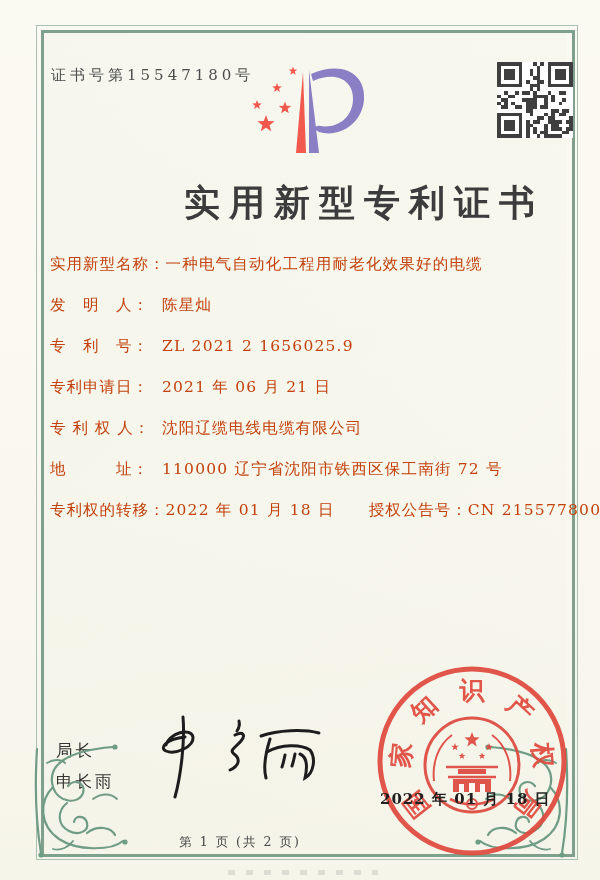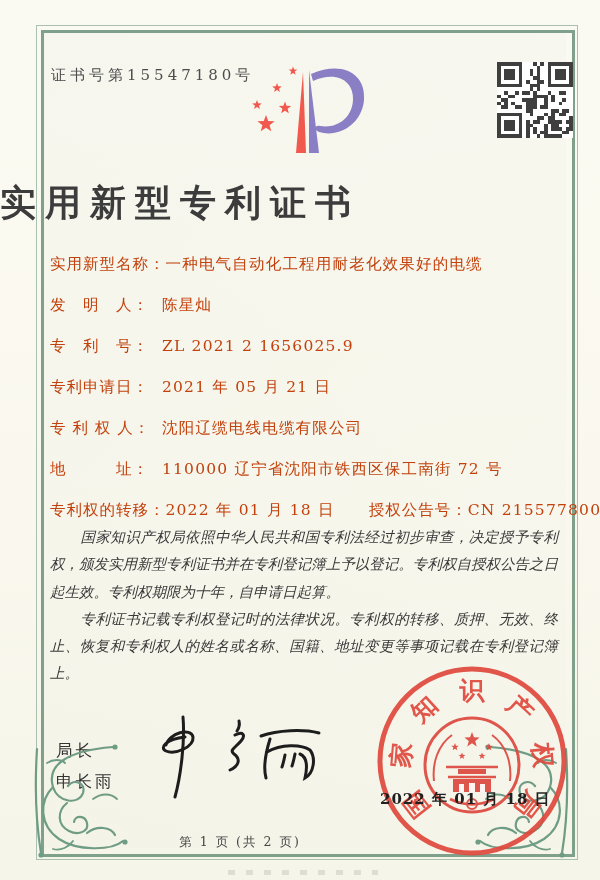--- a/index.html
+++ b/index.html
@@ -14,21 +14,21 @@
   .frame-inner{position:absolute;left:41px;top:30px;width:528px;height:821px;
                border:3px solid #7fa18c;}
   .paper-tint{position:absolute;left:44px;top:33px;width:522px;height:815px;
               background:linear-gradient(135deg,rgba(150,180,160,.05),rgba(150,180,160,.015));}
 
   
   .cert-no{position:absolute;left:51px;top:66px;font-size:15px;color:#4c4c4c;
            letter-spacing:4px;}
   .logo{position:absolute;left:240px;top:58px;width:135px;height:108px;}
   .qr{position:absolute;left:497px;top:62px;width:76px;height:76px;}
-  .title{position:absolute;left:0;top:179px;width:544px;text-align:left;
+  .title{position:absolute;left:0;top:179px;width:544px;text-align:right;
          font-size:36px;font-weight:700;letter-spacing:9px;color:#3c3c3c;}
 
   
   .fields{position:absolute;left:50px;top:253px;right:26px;font-size:15.5px;
           color:#c2410c;}
   .frow{margin-bottom:19px;line-height:22px;letter-spacing:1px;white-space:nowrap;}
   .flabel{display:inline-block;min-width:112px;}
   .fvalue{letter-spacing:1.2px;}
   .grant-gap{display:inline-block;width:34px;}
 
@@ -215,37 +215,33 @@
     <div class="frow">
       <span class="flabel">实用新型名称：</span><span class="fvalue">一种电气自动化工程用耐老化效果好的电缆</span>
     </div>
     <div class="frow">
       <span class="flabel">发　明　人：</span><span class="fvalue">陈星灿</span>
     </div>
     <div class="frow">
       <span class="flabel">专　利　号：</span><span class="fvalue">ZL 2021 2 1656025.9</span>
     </div>
     <div class="frow">
-      <span class="flabel">专利申请日：</span><span class="fvalue">2021 年 05 月 21 日</span>
+      <span class="flabel">专利申请日：</span><span class="fvalue">2021 年 06 月 21 日</span>
     </div>
     <div class="frow">
       <span class="flabel">专 利 权 人：</span><span class="fvalue">沈阳辽缆电线电缆有限公司</span>
     </div>
     <div class="frow">
       <span class="flabel">地　　　址：</span><span class="fvalue">110000  辽宁省沈阳市铁西区保工南街 72 号</span>
     </div>
     <div class="frow">
       <span>专利权的转移：</span><span class="fvalue">2022 年 01 月 18 日</span><span class="grant-gap"></span><span>授权公告号：</span><span class="fvalue">CN 215577800 U</span>
     </div>
   </div>
 
-  <div class="paras">
-    <p>国家知识产权局依照中华人民共和国专利法经过初步审查，决定授予专利权，颁发实用新型专利证书并在专利登记簿上予以登记。专利权自授权公告之日起生效。专利权期限为十年，自申请日起算。</p>
-    <p>专利证书记载专利权登记时的法律状况。专利权的转移、质押、无效、终止、恢复和专利权人的姓名或名称、国籍、地址变更等事项记载在专利登记簿上。</p>
-  </div>
 
   <div class="signer">
     <div>局长</div>
     <div>申长雨</div>
   </div>
 
   <svg class="sig-svg" viewBox="0 0 212 106" fill="none" stroke="#1d1d1d" stroke-width="3" stroke-linecap="round">
     <path d="M33,42 C36,30 58,24 60,34 C61,44 42,52 33,48 C26,45 33,36 52,34"></path>
     <path d="M50,14 C52,38 48,72 42,94"></path>
     <path d="M106,18 C107,22 106,25 104,28"></path>

